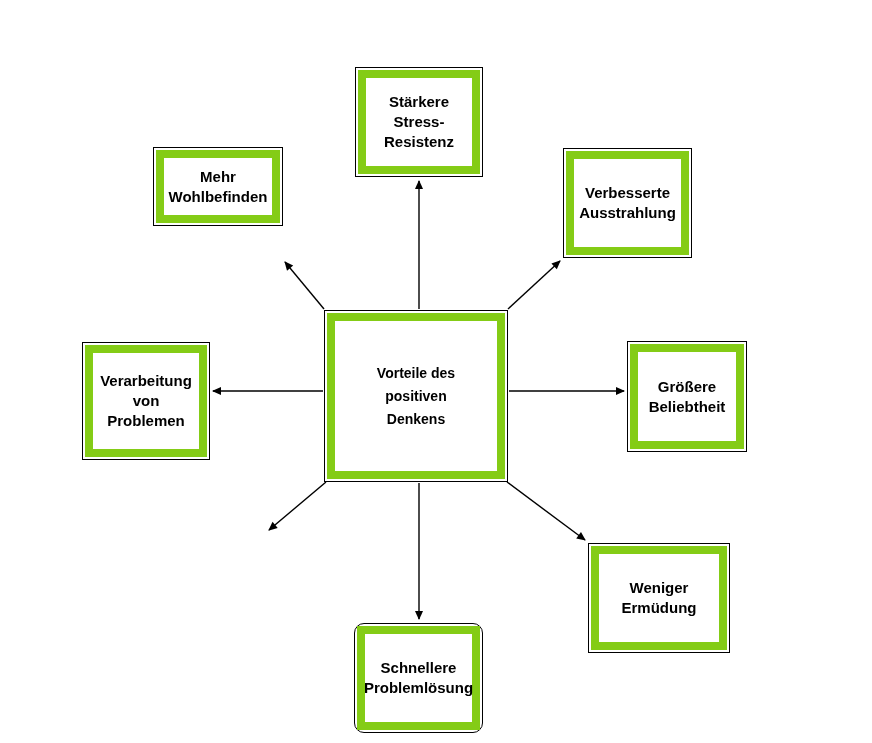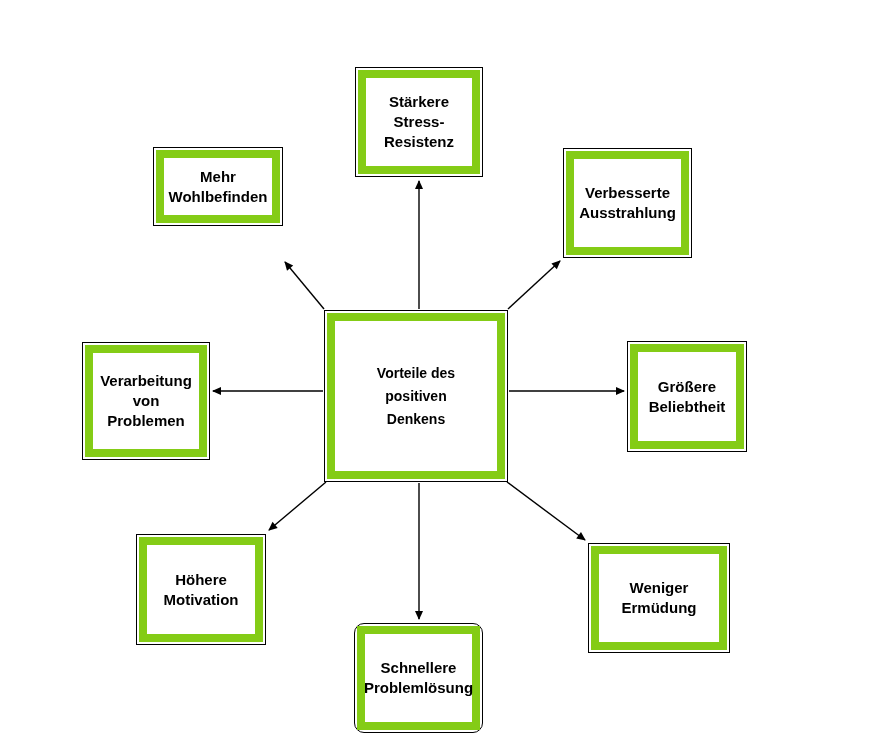--- a/index.html
+++ b/index.html
@@ -120,26 +120,20 @@
     </div>
   </div>
 
   <div class="node n-bottom">
     <div class="inner">
       <span class="label">Schnellere
 Problemlösung</span>
     </div>
   </div>
 
-  <div class="node n-bottomleft">
-    <div class="inner">
-      <span class="label">Höhere
-Motivation</span>
-    </div>
-  </div>
 
   <div class="node n-left">
     <div class="inner">
       <span class="label">Verarbeitung
 von Problemen</span>
     </div>
   </div>
 
   <div class="node n-topleft">
     <div class="inner">

